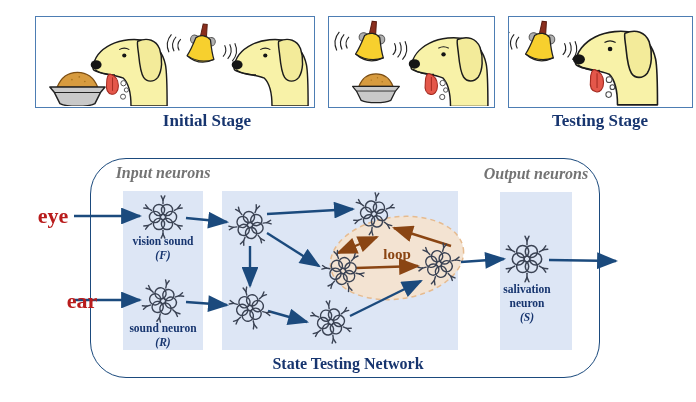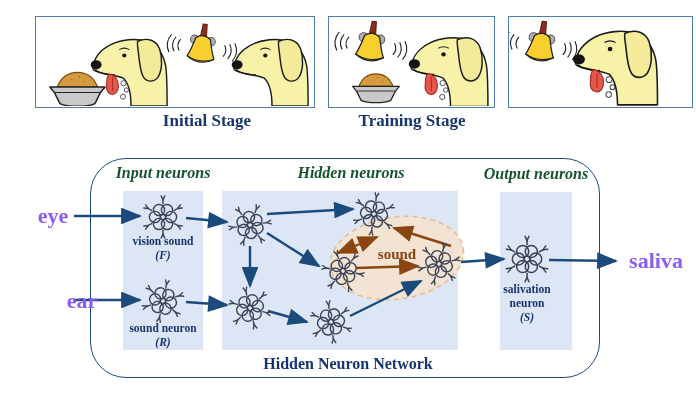--- a/index.html
+++ b/index.html
@@ -8,23 +8,23 @@
   
   .stage-box{position:absolute;top:16px;height:92px;background:#fff;
              border:1.6px solid #4d7db3;box-sizing:border-box;}
   .stage-caption{position:absolute;top:111px;transform:translateX(-50%);
                  font-weight:bold;font-size:17px;color:#17356f;white-space:nowrap;}
   
   .nn-outline{position:absolute;left:90px;top:158px;width:510px;height:220px;
               border:1.7px solid #1b4a7d;border-radius:36px;box-sizing:border-box;background:transparent;}
   .nn-box{position:absolute;background:#dde6f5;}
   .col-heading{position:absolute;transform:translate(-50%,-50%);font-style:italic;font-weight:bold;
-               font-size:16px;color:#14532d;white-space:nowrap;z-index:4;}
+               font-size:16px;color:#737373;white-space:nowrap;z-index:4;}
   .io-label{position:absolute;transform:translate(-50%,-50%);font-weight:bold;font-size:22px;
-            color:#8b5cf6;white-space:nowrap;z-index:4;}
+            color:#b91c1c;white-space:nowrap;z-index:4;}
   .neuron-label{position:absolute;transform:translateX(-50%);text-align:center;font-weight:bold;
                 font-size:11.5px;line-height:1.2;color:#17356f;white-space:nowrap;z-index:4;}
   .neuron-label .sym{font-style:italic;}
   .loop-label{position:absolute;transform:translate(-50%,-50%);font-weight:bold;font-size:15px;
               color:#8a4513;z-index:4;}
   .nn-title{position:absolute;transform:translateX(-50%);font-weight:bold;font-size:16px;
             color:#17356f;white-space:nowrap;z-index:4;}
   .overlay{position:absolute;left:0;top:0;z-index:3;pointer-events:none;}
   .panel-svg{position:absolute;left:0;top:0;}
 </style>
@@ -133,30 +133,29 @@
     </svg>
   </div>
   <div class="stage-box" style="left:508px;width:185px;">
     <svg class="panel-svg" width="182" height="89" viewBox="0 0 182 89">
       <use href="#bell" transform="translate(32,28) rotate(8) scale(0.85)"></use>
       <use href="#dog-drooling" transform="translate(62,6) scale(0.93)"></use>
     </svg>
   </div>
 
   <div class="stage-caption" style="left:207px;">Initial Stage</div>
-  <div class="stage-caption" style="left:412px;">Training Stage</div>
+  <div class="stage-caption" style="left:600px;">Testing Stage</div>
 
   <div class="nn-outline"></div>
 
   <div class="nn-box" style="left:123px;top:191px;width:80px;height:159px;"></div>
   <div class="nn-box" style="left:222px;top:191px;width:236px;height:159px;"></div>
   <div class="nn-box" style="left:500px;top:192px;width:72px;height:158px;"></div>
 
   <div class="col-heading" style="left:163px;top:173px;">Input neurons</div>
-  <div class="col-heading" style="left:351px;top:173px;">Hidden neurons</div>
   <div class="col-heading" style="left:536px;top:174px;">Output neurons</div>
 
   <svg class="overlay" width="696" height="402" viewBox="0 0 696 402">
 
     <ellipse cx="397" cy="258" rx="67" ry="41" transform="rotate(-8 397 258)" fill="#f3e3d2" stroke="#e6bb8f" stroke-width="1.5" stroke-dasharray="5 4"></ellipse>
 
     <g stroke="#1b4a7d" stroke-width="2.4" fill="none" marker-end="url(#ah-blue)">
       <line x1="74" y1="216" x2="140" y2="216"></line>
       <line x1="186" y1="218" x2="227" y2="222"></line>
       <line x1="74" y1="300" x2="140" y2="300"></line>
@@ -184,32 +183,31 @@
       <use href="#neuron-glyph" transform="translate(374,214) rotate(8)"></use>
       <use href="#neuron-glyph" transform="translate(343,271) rotate(-20)"></use>
       <use href="#neuron-glyph" transform="translate(439,264) rotate(16)"></use>
       <use href="#neuron-glyph" transform="translate(331,322) rotate(-8)"></use>
       <use href="#neuron-glyph" transform="translate(527,259) scale(1.08)"></use>
     </g>
   </svg>
 
   <div class="io-label" style="left:53px;top:216px;">eye</div>
   <div class="io-label" style="left:53px;top:301px;margin-left:29px;">ear</div>
-  <div class="io-label" style="left:656px;top:261px;">saliva</div>
 
   <div class="neuron-label" style="left:163px;top:235px;">
     <div>vision sound</div>
     <div class="sym">(F)</div>
   </div>
   <div class="neuron-label" style="left:163px;top:322px;">
     <div>sound neuron</div>
     <div class="sym">(R)</div>
   </div>
   <div class="neuron-label" style="left:527px;top:283px;">
     <div>salivation</div>
     <div>neuron</div>
     <div class="sym">(S)</div>
   </div>
 
-  <div class="loop-label" style="left:397px;top:254px;">sound</div>
-  <div class="nn-title" style="left:348px;top:355px;">Hidden Neuron Network</div>
+  <div class="loop-label" style="left:397px;top:254px;">loop</div>
+  <div class="nn-title" style="left:348px;top:355px;">State Testing Network</div>
 
 </div>
 
 </body></html>

